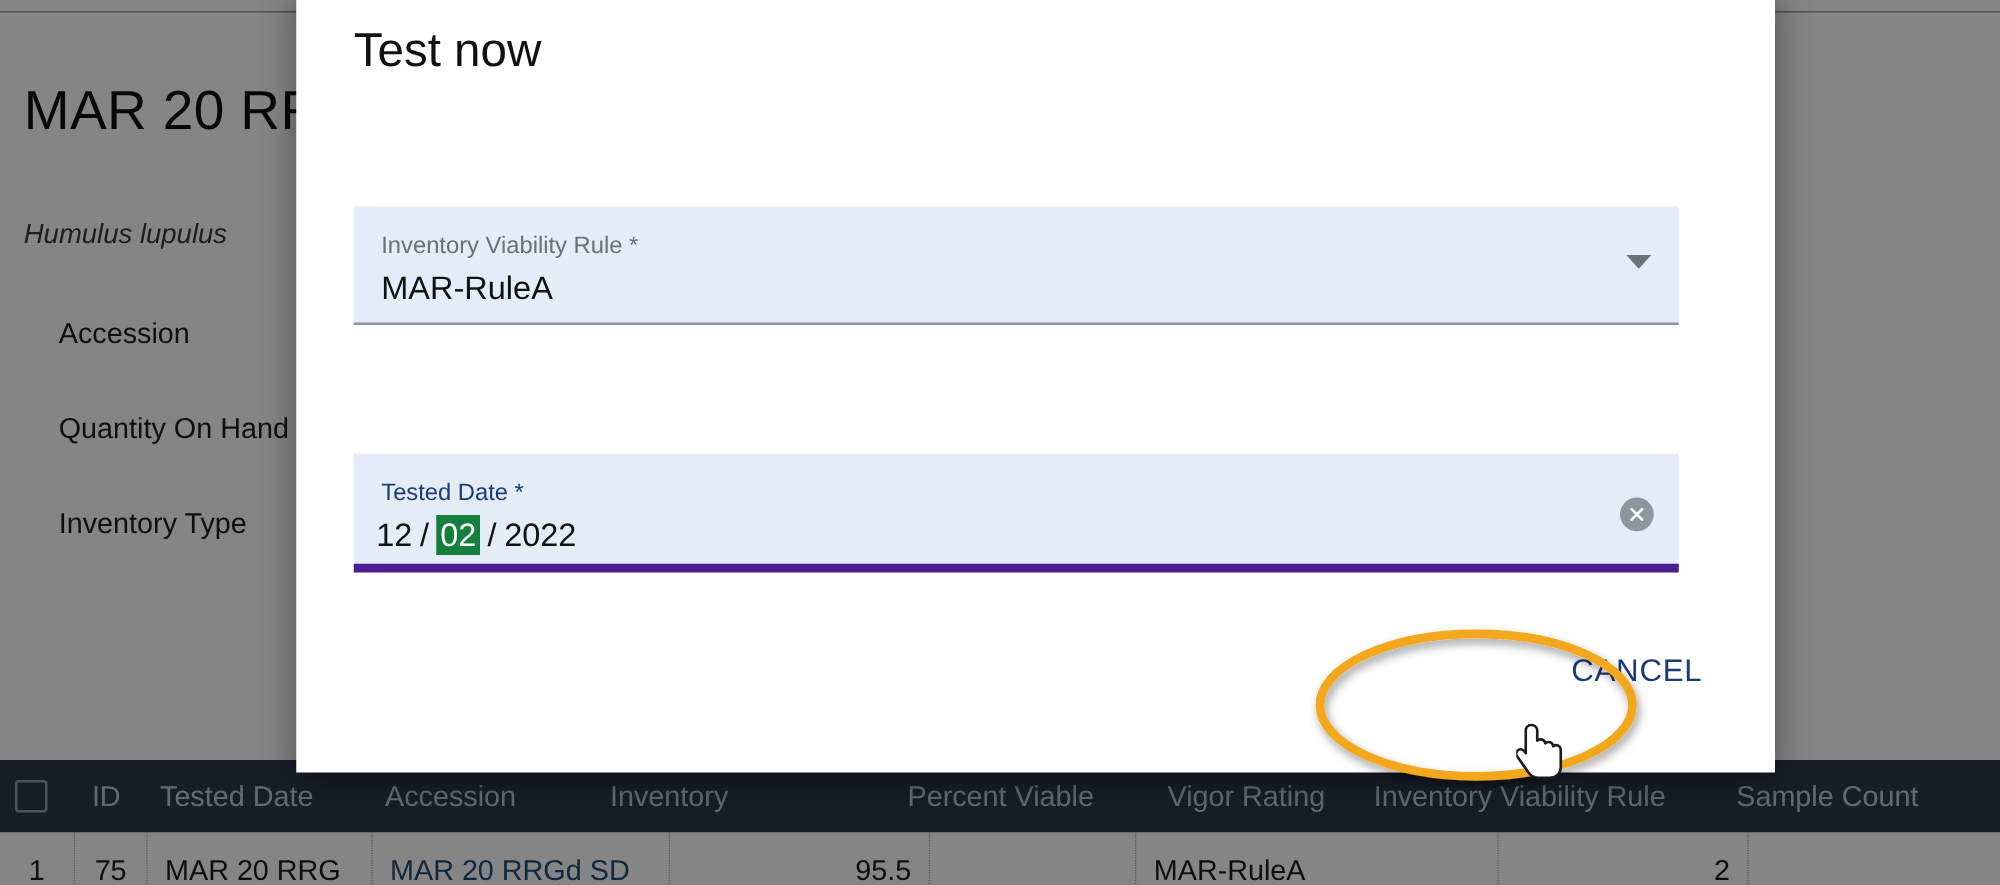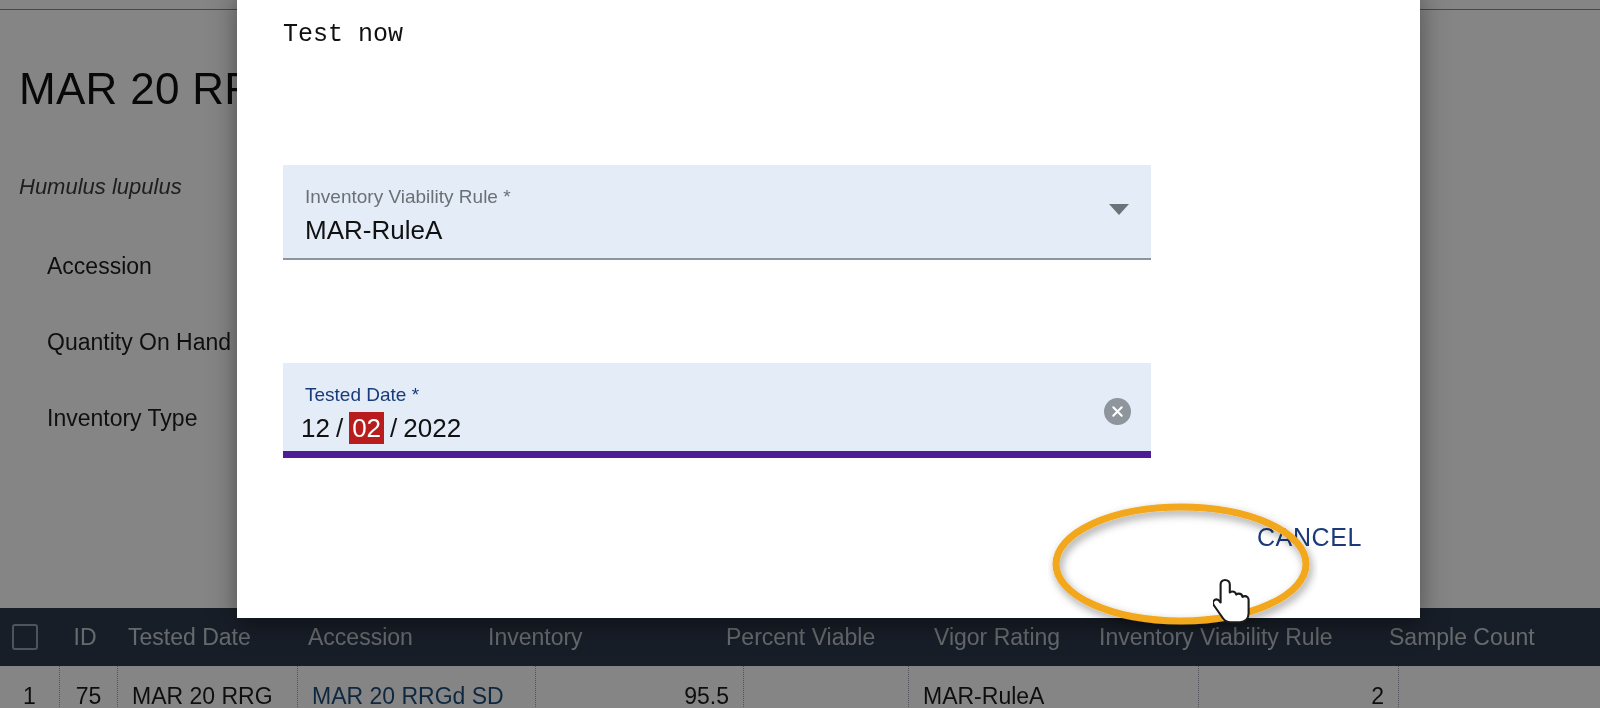--- a/index.html
+++ b/index.html
@@ -84,25 +84,25 @@
 
   
   #dialog {
     position:absolute; left:237px; top:-10px;
     width:1183px; height:628px;
     background:#ffffff; z-index:30;
     box-shadow: 0 6px 26px rgba(0,0,0,0.42);
   }
   .dlg-title {
     position:absolute; left:46px; top:30px;
-    font-size:25px; color:#111; font-weight:400;font-family:Liberation Mono, monospace;
+    font-size:38px; color:#111; font-weight:400;
   }
 
   .field {
-    position:absolute; left:46px; width:868px;
+    position:absolute; left:46px; width:1060px;
     background:#e3ecf7;
   }
   .field-1 { top:175px; height:95px; border-bottom:2px solid #8d949c; }
   .field-2 { top:373px; height:95px; border-bottom:7px solid #4c1d95; }
 
   .field-label {
     position:absolute; left:22px; top:21px;
     font-size:19px; color:#6b7075;
   }
   .field-2 .field-label { color:#1a3a79; }
@@ -123,21 +123,21 @@
   .clear-btn {
     position:absolute; right:20px; top:35px;
     width:27px; height:27px; border-radius:50%;
     background:#8f959c;
     display:flex; align-items:center; justify-content:center;
   }
   .clear-btn svg { display:block; }
 
   .date-seg { color:#111; }
   .date-seg.sel {
-    background:#b91c1c; color:#ffffff; padding:1px 3px;
+    background:#15803d; color:#ffffff; padding:1px 3px;
   }
 
   .dlg-actions {
     position:absolute; right:58px; top:533px;
     display:flex; align-items:center; gap:34px;
   }
   .btn-save {
     background:#11245c; color:#ffffff;
     font-size:25px; letter-spacing:.6px;
     padding:16px 34px; border:none; cursor:pointer;

